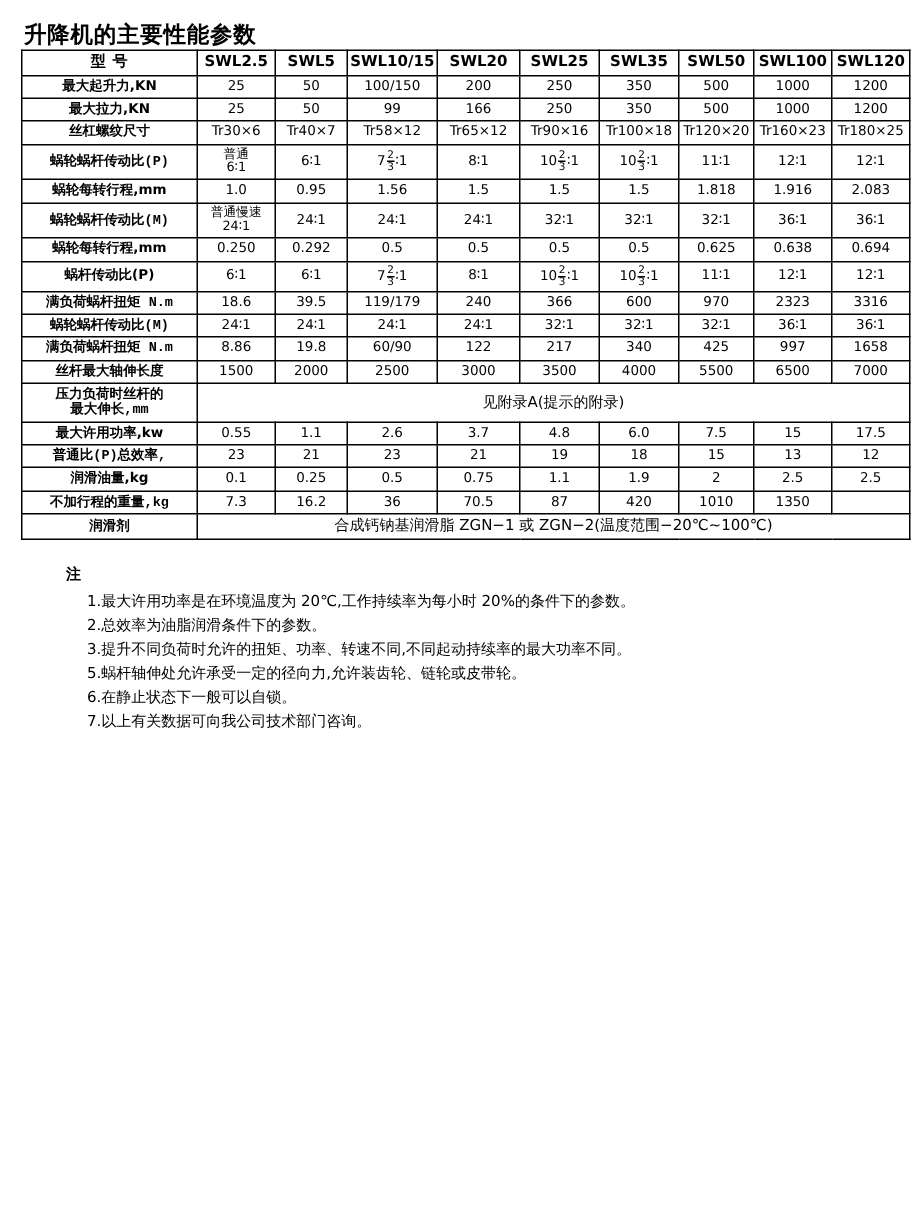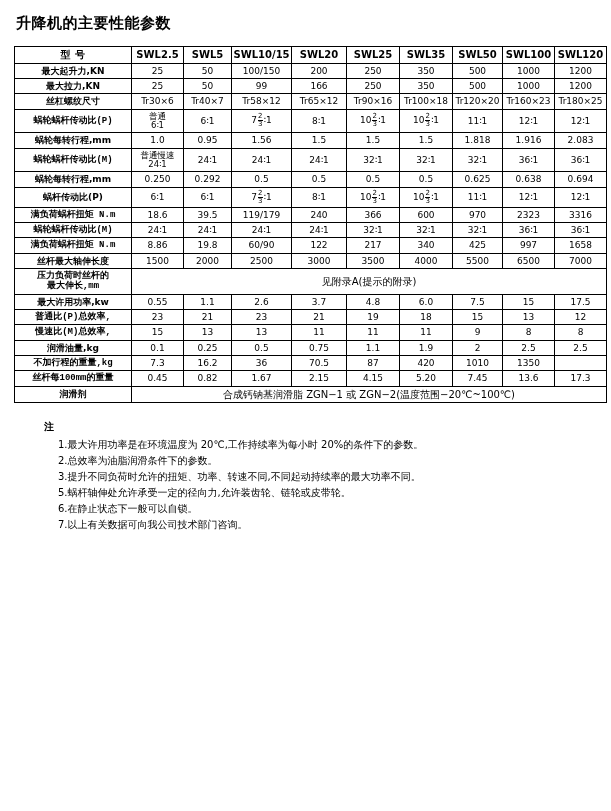--- a/index.html
+++ b/index.html
@@ -10,21 +10,21 @@
     color:#000;
   }
   .page{
     width:611px;
     box-sizing:border-box;
     padding:14px 14px 10px 14px;
   }
   .title{
     font-size:15px;
     font-weight:bold;
-    margin:0 0 13px 2px;
+    margin:0 0 0 2px;
     letter-spacing:0.5px;
   }
   table.spec{
     border-collapse:collapse;
     width:583px;
     table-layout:fixed;
     border:1.5px solid #000;
   }
   table.spec td,table.spec th{
     border:1px solid #000;
@@ -286,32 +286,20 @@
           <td>21</td>
           <td>23</td>
           <td>21</td>
           <td>19</td>
           <td>18</td>
           <td>15</td>
           <td>13</td>
           <td>12</td>
         </tr>
         <tr>
-          <td class="rowhead small">慢速比(M)总效率,</td>
-          <td>15</td>
-          <td>13</td>
-          <td>13</td>
-          <td>11</td>
-          <td>11</td>
-          <td>11</td>
-          <td>9</td>
-          <td>8</td>
-          <td>8</td>
-        </tr>
-        <tr>
           <td class="rowhead">润滑油量,kg</td>
           <td>0.1</td>
           <td>0.25</td>
           <td>0.5</td>
           <td>0.75</td>
           <td>1.1</td>
           <td>1.9</td>
           <td>2</td>
           <td>2.5</td>
           <td>2.5</td>
@@ -320,32 +308,20 @@
           <td class="rowhead small">不加行程的重量,kg</td>
           <td>7.3</td>
           <td>16.2</td>
           <td>36</td>
           <td>70.5</td>
           <td>87</td>
           <td>420</td>
           <td>1010</td>
           <td>1350</td>
           <td></td>
-        </tr>
-        <tr>
-          <td class="rowhead small">丝杆每100mm的重量</td>
-          <td>0.45</td>
-          <td>0.82</td>
-          <td>1.67</td>
-          <td>2.15</td>
-          <td>4.15</td>
-          <td>5.20</td>
-          <td>7.45</td>
-          <td>13.6</td>
-          <td>17.3</td>
         </tr>
         <tr>
           <td class="rowhead">润滑剂</td>
           <td colspan="9" style="font-size: 10px;">合成钙钠基润滑脂 ZGN−1 或 ZGN−2(温度范围−20℃~100℃)</td>
         </tr>
       </tbody>
   </table>
 
   <div class="notes">
     <div class="lbl">注</div>

